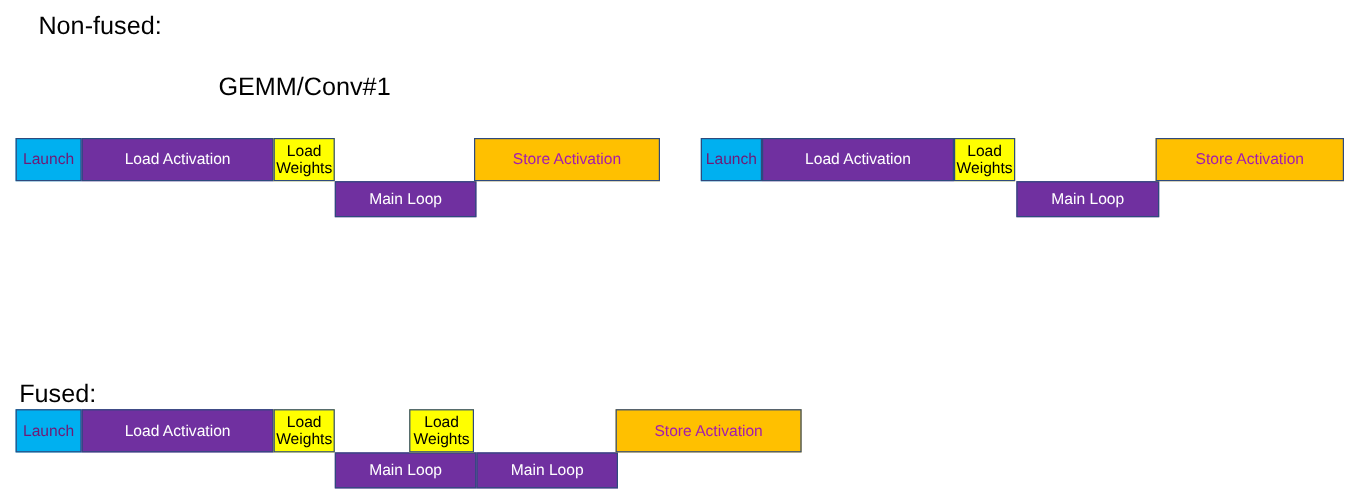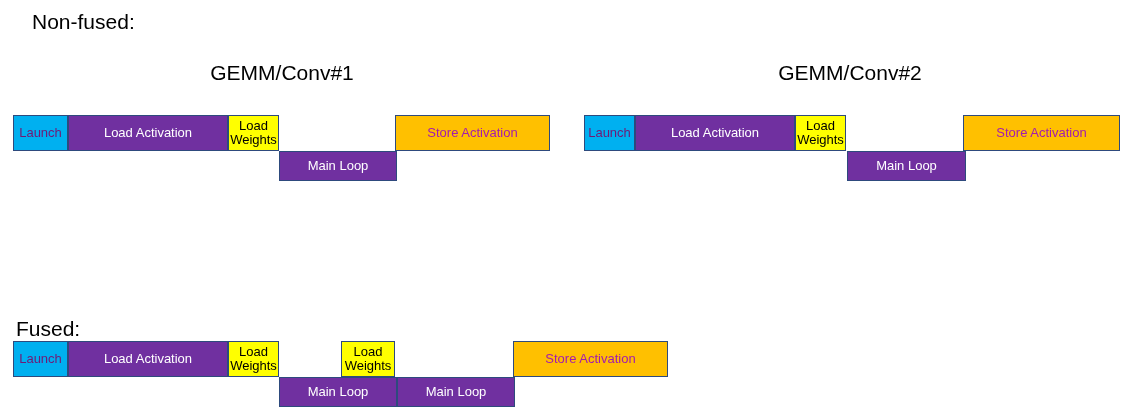--- a/index.html
+++ b/index.html
@@ -26,21 +26,20 @@
     color: #000000;
     white-space: nowrap;
     letter-spacing: 0px;
   }
   .group-title {
     position: absolute;
     font-size: 21px;
     line-height: 1;
     color: #000000;
     white-space: nowrap;
-    text-align: center;
   }
   .bar {
     position: absolute;
     box-sizing: border-box;
     border: 1px solid #2E4A7D;
     display: flex;
     align-items: center;
     justify-content: center;
     font-size: 13px;
     line-height: 1.05;
@@ -64,21 +63,20 @@
 </style>
 </head>
 <body>
 
 <div id="canvas">
 
   <div class="section-label" style="left:16px; top:11px;margin-left:16px;">Non-fused:</div>
 
   <div class="group-title" style="left:182px; top:62px; width:200px;">GEMM/Conv#1</div>
 
-  <div class="group-title" style="left:750px; top:62px; width:200px;">GEMM/Conv#2</div>
 
   <div class="bar c-launch" style="left:13px; top:115px; width:55px; height:36px;">
     <span>Launch</span>
   </div>
 
   <div class="bar c-purple" style="left:68px; top:115px; width:160px; height:36px;">
     <span>Load Activation</span>
   </div>
 
   <div class="bar c-yellow two-line" style="left:228px; top:115px; width:51px; height:36px;">

